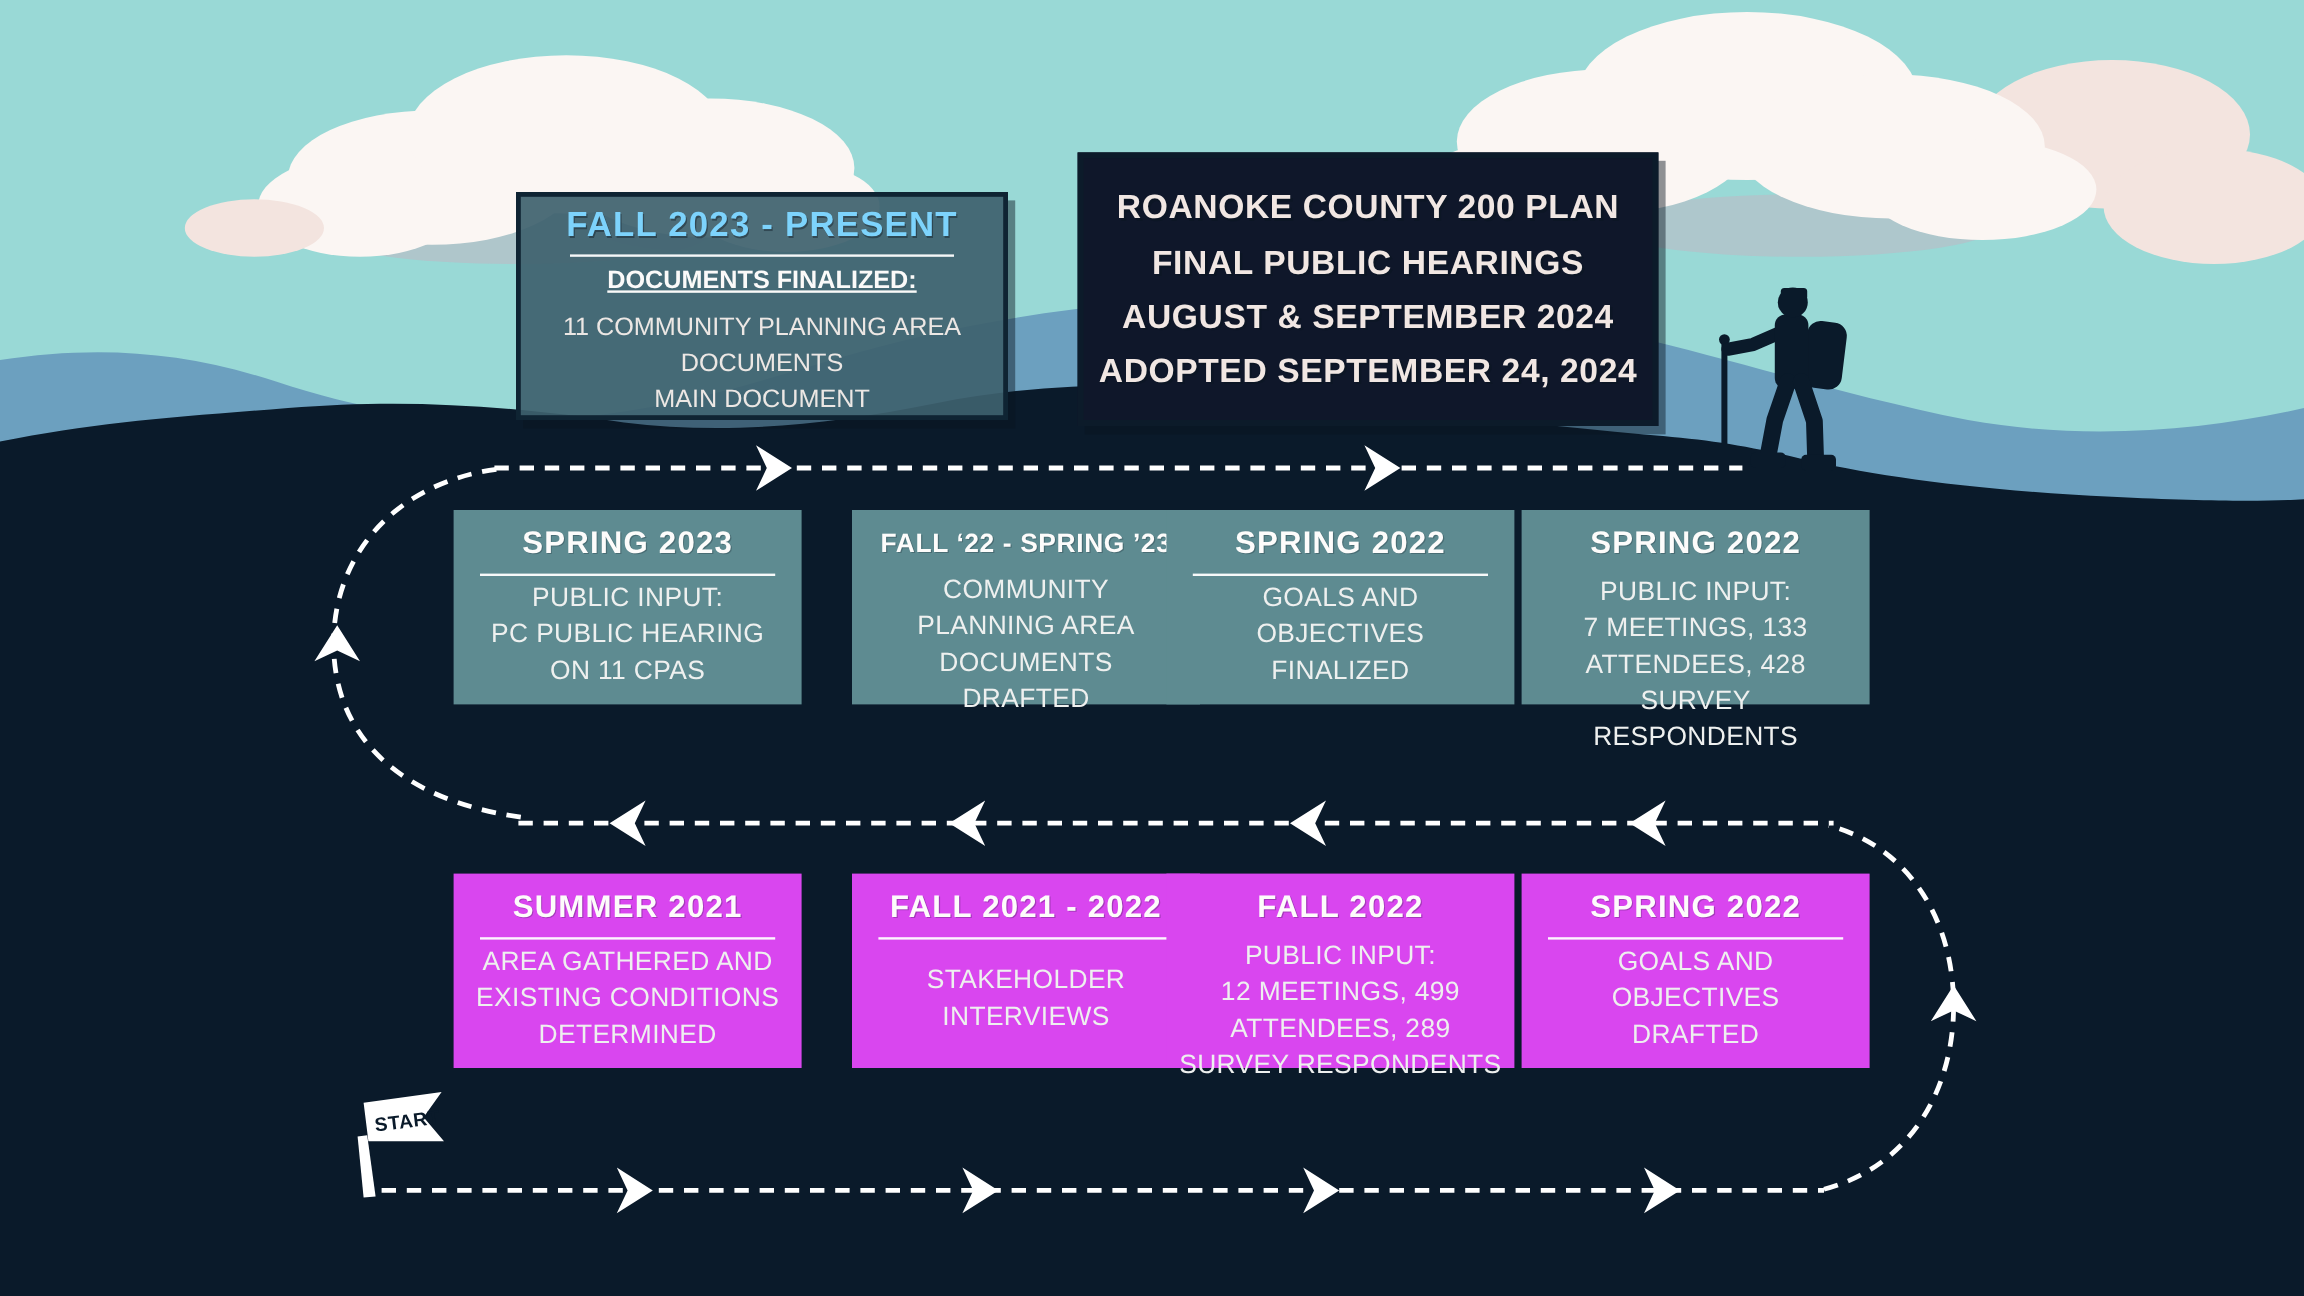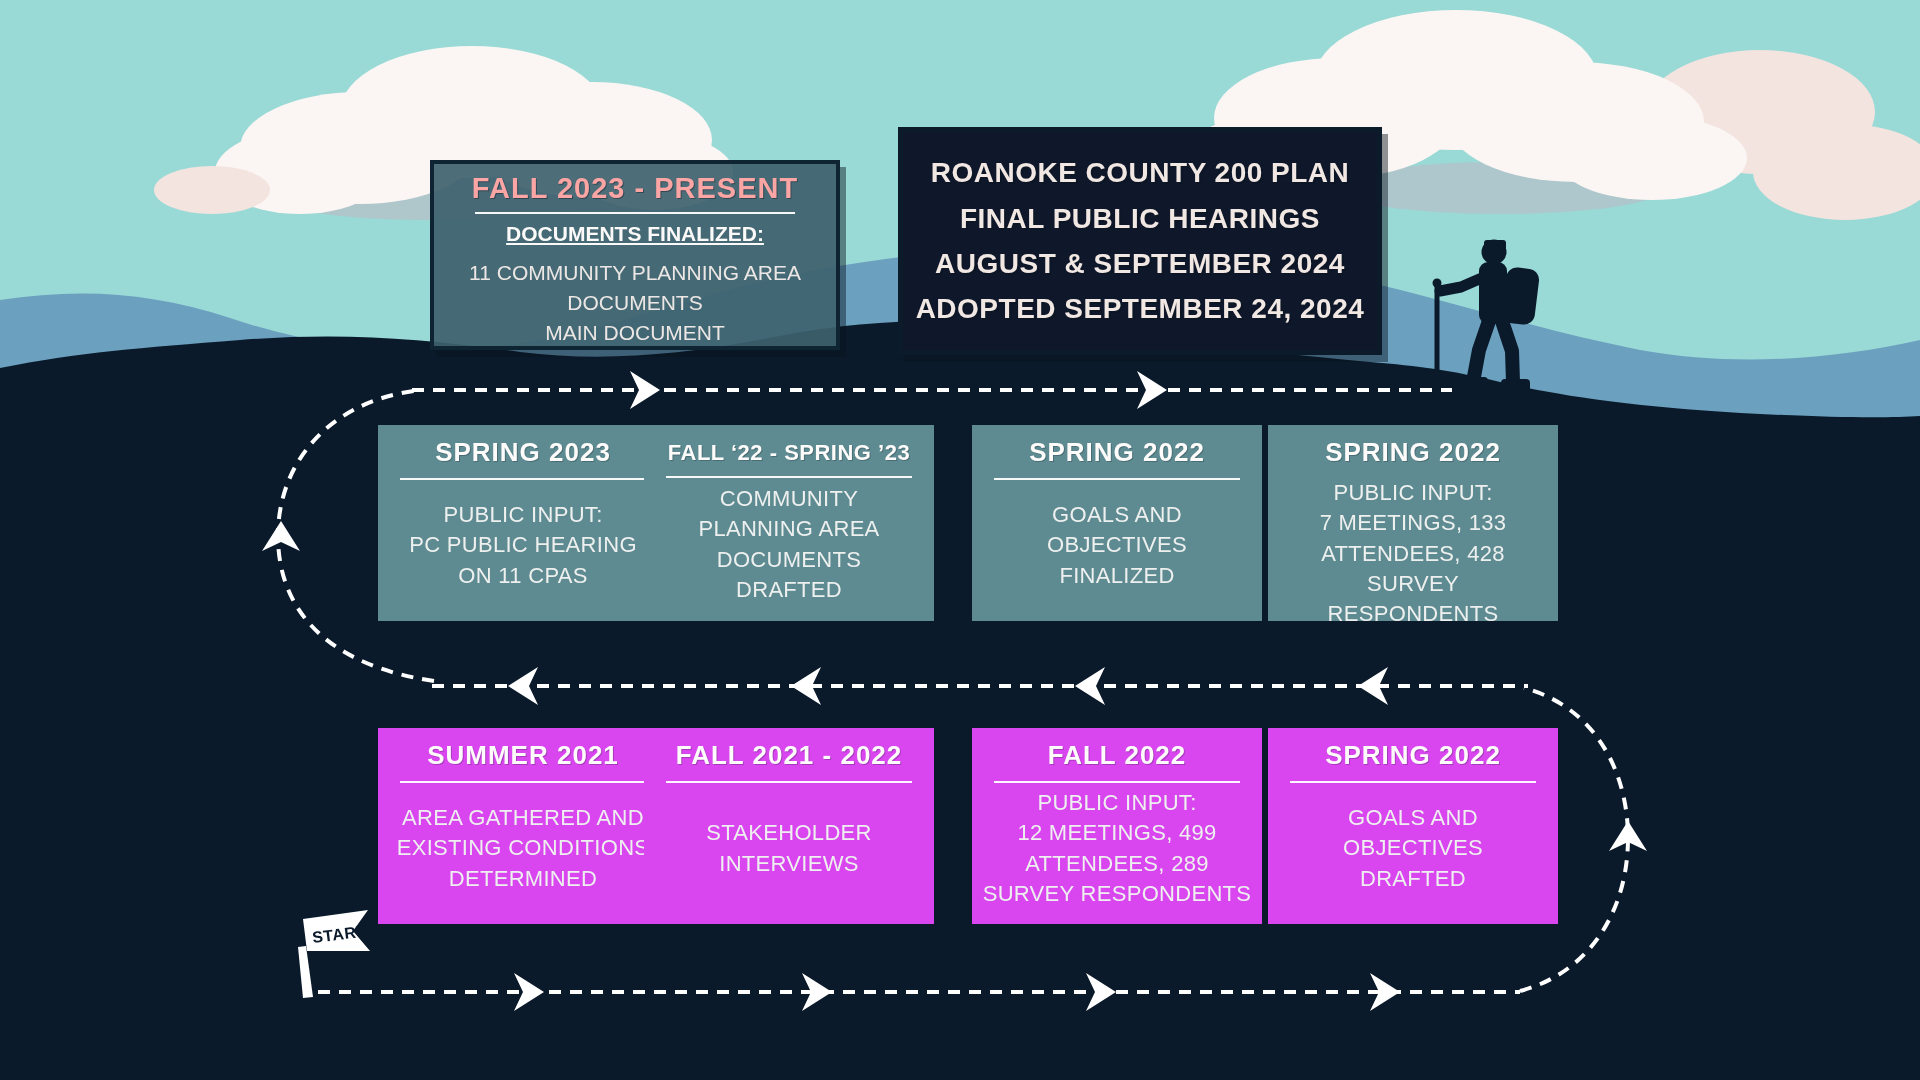--- a/index.html
+++ b/index.html
@@ -5,37 +5,37 @@
   html,body{margin:0;padding:0;background:#99d9d6;}
   #canvas{position:relative;width:1920px;height:1080px;overflow:hidden;
           background:#99d9d6;font-family:"Liberation Sans",sans-serif;}
   svg{position:absolute;left:0;top:0;}
 
   
   .banner{position:absolute;box-sizing:border-box;color:#f3ece8;text-align:center;
           border:4px solid #0f2433;box-shadow:6px 7px 0 rgba(8,20,32,.45);z-index:10;}
   #banner-progress{left:430px;top:160px;width:410px;height:190px;
           background:rgba(62,97,110,.92);padding:8px 10px;}
-  #banner-progress .b-title{font-size:29px;font-weight:bold;letter-spacing:1px;color:#fca5a5;
+  #banner-progress .b-title{font-size:29px;font-weight:bold;letter-spacing:1px;color:#7dd3fc;
           text-shadow:1px 1px 0 rgba(10,20,30,.4);}
   #banner-progress .b-rule{height:2px;background:rgba(255,255,255,.95);width:84%;margin:7px auto 8px;}
   #banner-progress .b-sub{font-size:21px;font-weight:bold;text-decoration:underline;color:#fbfaf9;}
   #banner-progress .b-body{font-size:21px;line-height:1.42;white-space:pre-line;color:#ece7e4;margin-top:12px;}
 
   #banner-announce{left:898px;top:127px;width:484px;height:228px;background:#0f172a;
           border:5px solid #0c1b2a;display:flex;align-items:center;justify-content:center;}
   #banner-announce .b-body{font-size:28px;font-weight:bold;letter-spacing:.5px;line-height:1.62;
           white-space:pre-line;color:#f1e7e3;text-shadow:2px 2px 0 rgba(10,20,30,.35);}
 
   
-  .tl-box{position:absolute;width:290px;height:196px;box-sizing:border-box;z-index:10;
+  .tl-box{position:absolute;width:290px;height:162px;box-sizing:border-box;z-index:10;
           display:flex;flex-direction:column;text-align:center;padding:12px 8px 10px;}
   .tl-box.upper{top:425px;background:#5e8b91;}
   .tl-box.lower{top:728px;background:#d946ef;}
-  .c1{left:378px}.c2{left:644px}.c3{left:972px}.c4{left:1268px}
+  .c1{left:378px}.c2{left:710px}.c3{left:972px}.c4{left:1268px}
   .tl-title{font-size:26px;font-weight:bold;letter-spacing:1px;color:#fdfcfb;
             text-shadow:1px 1px 0 rgba(10,20,30,.25);}
   .tl-title.fit{font-size:22px;letter-spacing:.5px;padding-top:3px;}
   .tl-rule{height:2px;background:rgba(255,255,255,.95);width:90%;margin:10px auto 0;}
   .tl-bodywrap{flex:1;display:flex;align-items:center;justify-content:center;}
   .tl-body{font-size:22px;line-height:1.38;letter-spacing:.3px;white-space:pre-line;color:#eef0ef;}
 </style>
 </head>
 <body>
 

